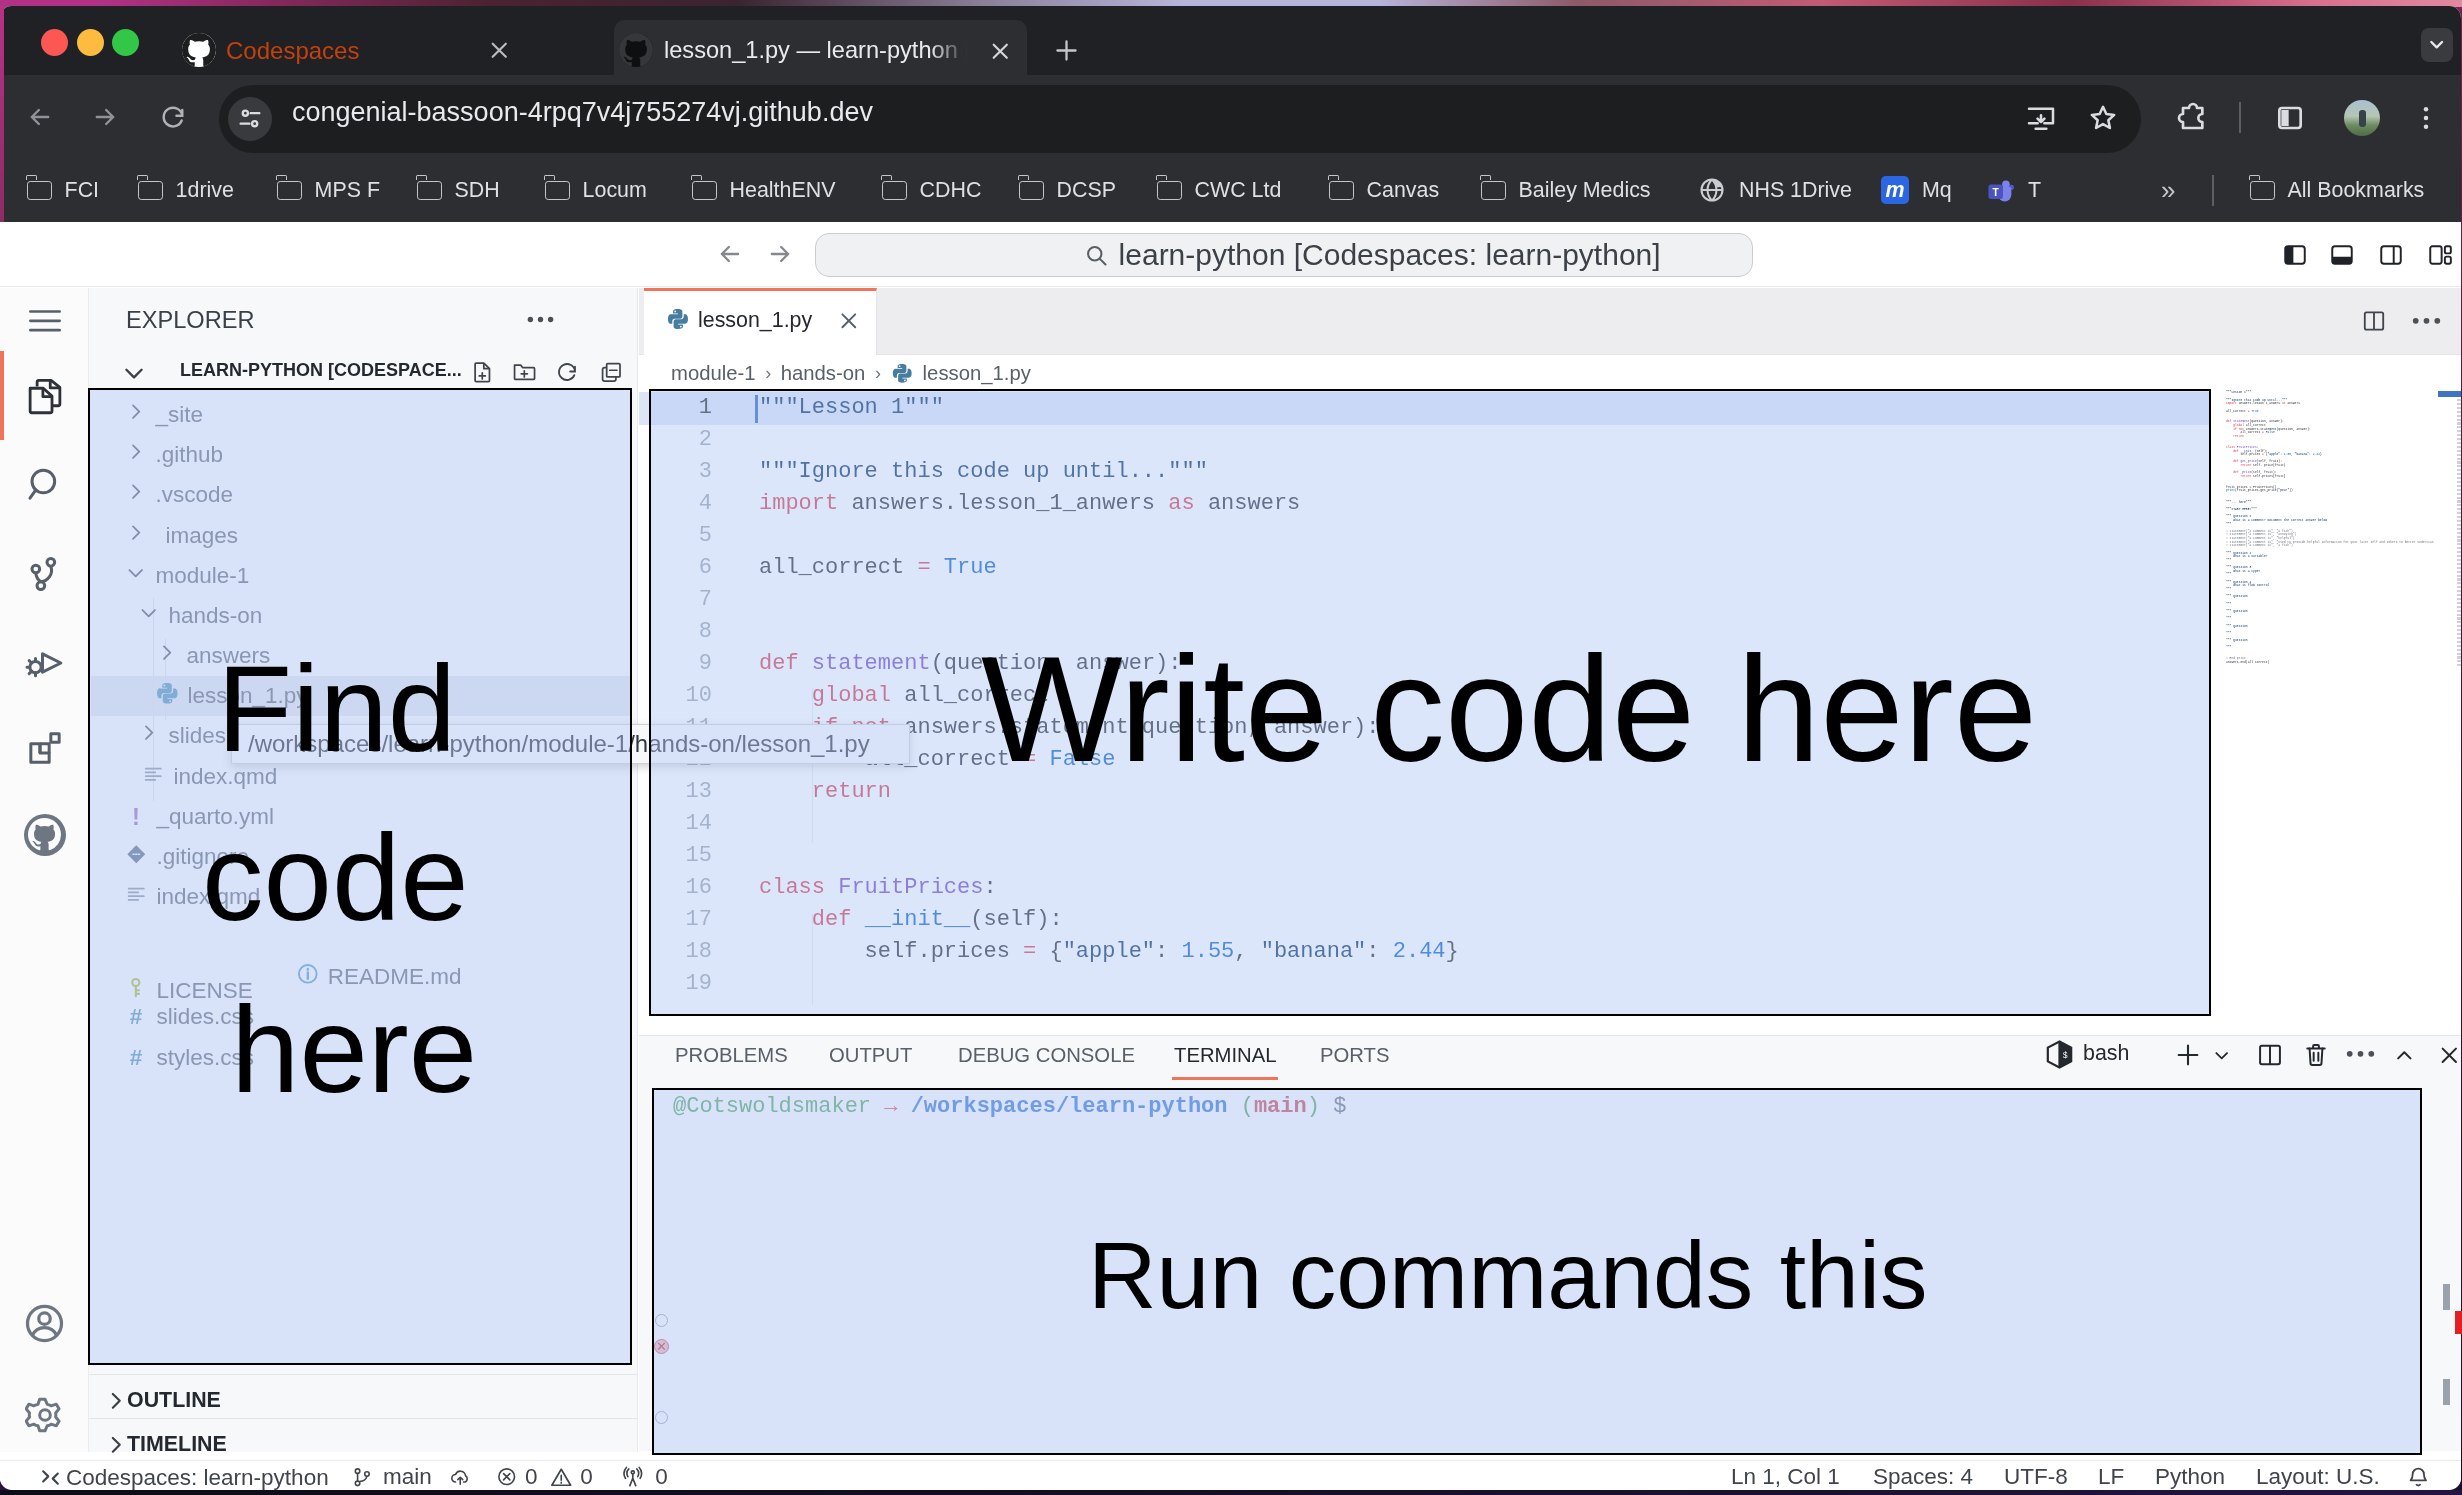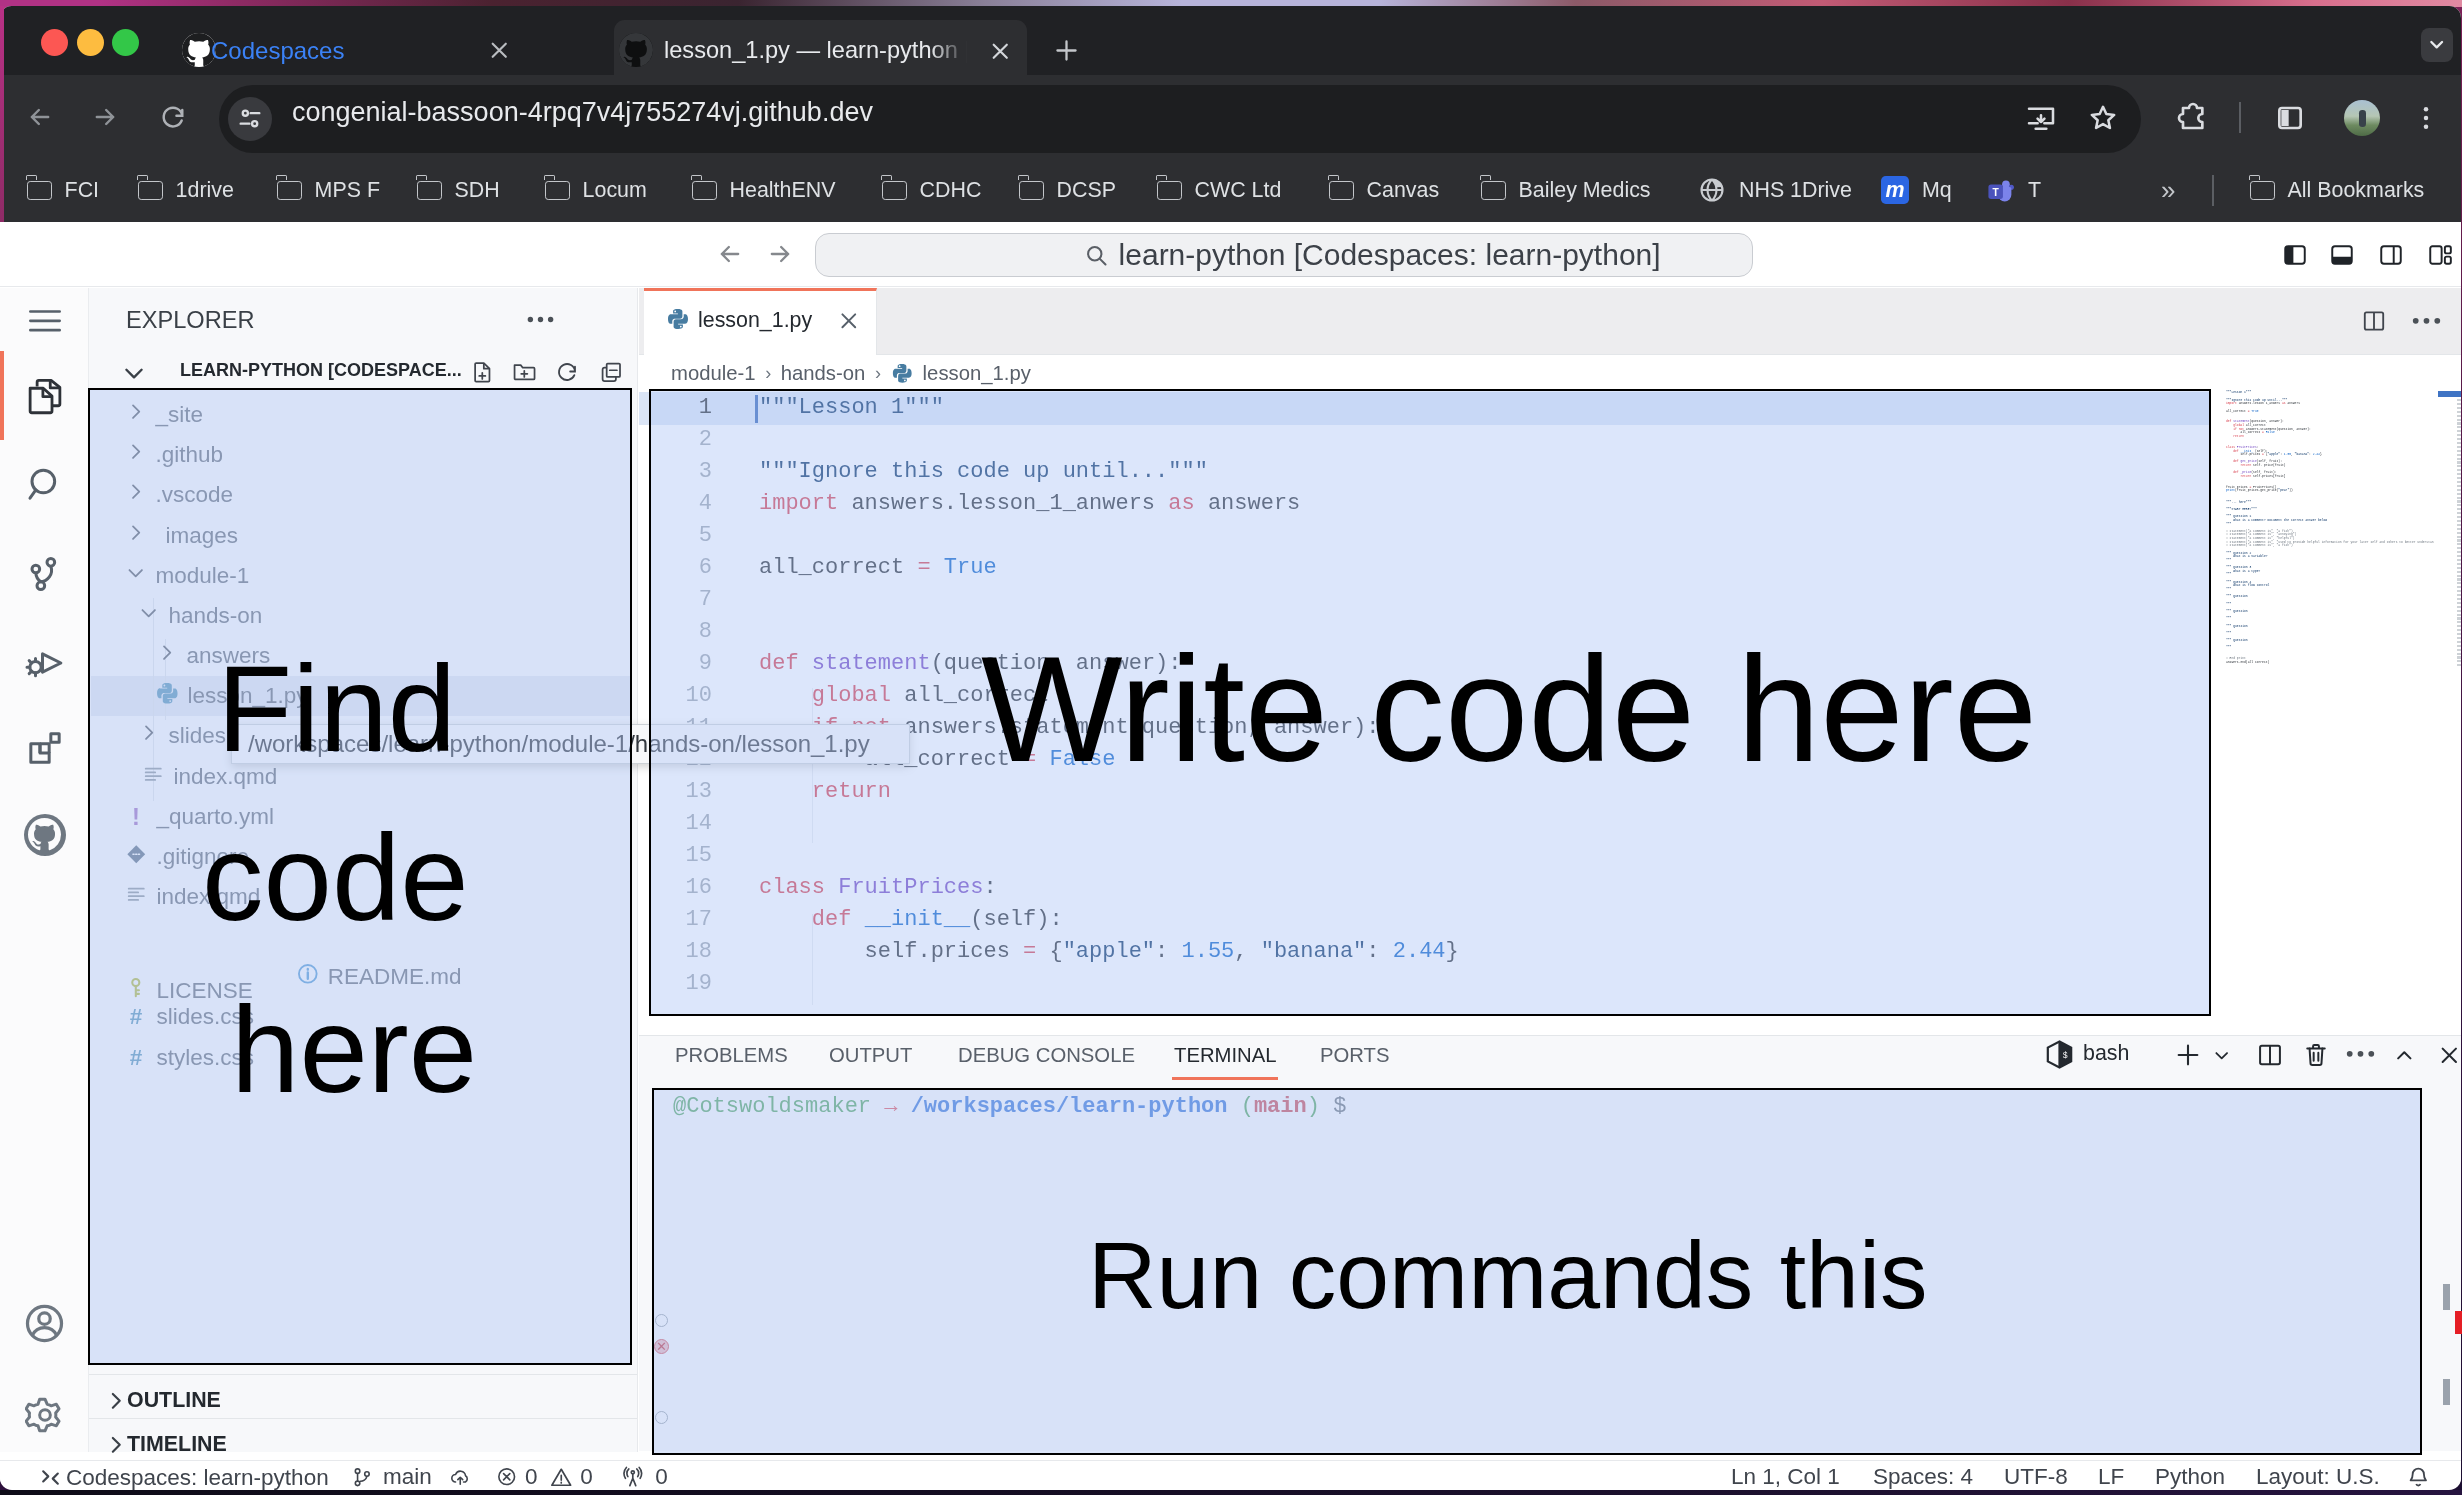--- a/index.html
+++ b/index.html
@@ -44,21 +44,21 @@
 
   <div class="abs" style="left:41px; top:29px; width:27px; height:27px; border-radius:50%; background:#fc5753;"></div>
   <div class="abs" style="left:77px; top:29px; width:27px; height:27px; border-radius:50%; background:#fdbc40;"></div>
   <div class="abs" style="left:112px; top:29px; width:27px; height:27px; border-radius:50%; background:#33c748;"></div>
 
   <div class="abs" style="left:182px; top:33px; width:34px; height:34px; border-radius:50%; background:#fff;">
     <svg viewBox="0 0 16 16" width="34" height="34">
         <path fill="#1d1e20" d="M8 0C3.58 0 0 3.58 0 8c0 3.54 2.29 6.53 5.47 7.59.4.07.55-.17.55-.38 0-.19-.01-.82-.01-1.49-2.01.37-2.53-.49-2.69-.94-.09-.23-.48-.94-.82-1.13-.28-.15-.68-.52-.01-.53.63-.01 1.08.58 1.23.82.72 1.21 1.87.87 2.33.66.07-.52.28-.87.51-1.07-1.78-.2-3.64-.89-3.64-3.95 0-.87.31-1.59.82-2.15-.08-.2-.36-1.02.08-2.12 0 0 .67-.21 2.2.82.64-.18 1.32-.27 2-.27s1.36.09 2 .27c1.53-1.04 2.2-.82 2.2-.82.44 1.1.16 1.92.08 2.12.51.56.82 1.27.82 2.15 0 3.07-1.87 3.75-3.65 3.95.29.25.54.73.54 1.48 0 1.07-.01 1.93-.01 2.2 0 .21.15.46.55.38A8.01 8.01 0 0 0 16 8c0-4.42-3.58-8-8-8z"></path>
       </svg>
   </div>
-  <div class="abs" style="left:211px; top:37px; color:#3b82f6; font-size:24px;">Codespaces</div>
+  <div class="abs" style="left:226px; top:37px; color:#c2410c; font-size:24px;">Codespaces</div>
   <svg class="abs" style="left:488px; top:39px;" width="22.5" height="22.5" viewBox="0 0 24 24">
       <path stroke="#b9bcc0" stroke-width="2.3" stroke-linecap="round" d="M5 5 L19 19 M19 5 L5 19"></path>
     </svg>
 
   <div class="abs" style="left:614px; top:20.3px; width:413px; height:55px; background:#2d2e31; border-radius:10.7px 10.7px 0 0;"></div>
   <div class="abs" style="left:619px; top:33px; width:34px; height:34px; border-radius:50%; background:#0e0f10;">
     <svg viewBox="0 0 16 16" width="34" height="34">
         <path fill="#35373a" d="M8 0C3.58 0 0 3.58 0 8c0 3.54 2.29 6.53 5.47 7.59.4.07.55-.17.55-.38 0-.19-.01-.82-.01-1.49-2.01.37-2.53-.49-2.69-.94-.09-.23-.48-.94-.82-1.13-.28-.15-.68-.52-.01-.53.63-.01 1.08.58 1.23.82.72 1.21 1.87.87 2.33.66.07-.52.28-.87.51-1.07-1.78-.2-3.64-.89-3.64-3.95 0-.87.31-1.59.82-2.15-.08-.2-.36-1.02.08-2.12 0 0 .67-.21 2.2.82.64-.18 1.32-.27 2-.27s1.36.09 2 .27c1.53-1.04 2.2-.82 2.2-.82.44 1.1.16 1.92.08 2.12.51.56.82 1.27.82 2.15 0 3.07-1.87 3.75-3.65 3.95.29.25.54.73.54 1.48 0 1.07-.01 1.93-.01 2.2 0 .21.15.46.55.38A8.01 8.01 0 0 0 16 8c0-4.42-3.58-8-8-8z"></path>
       </svg>
   </div>

